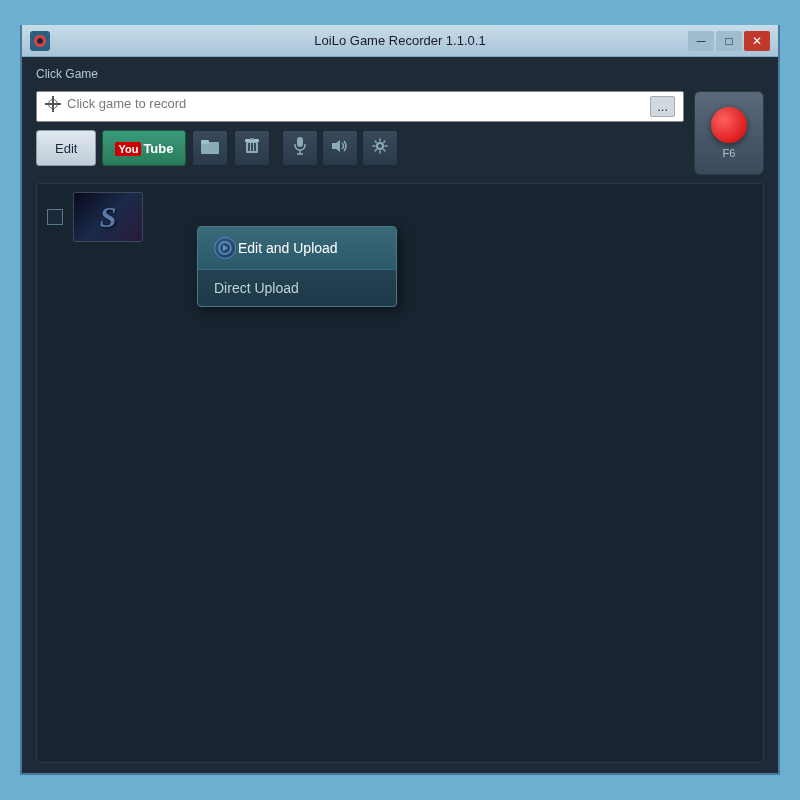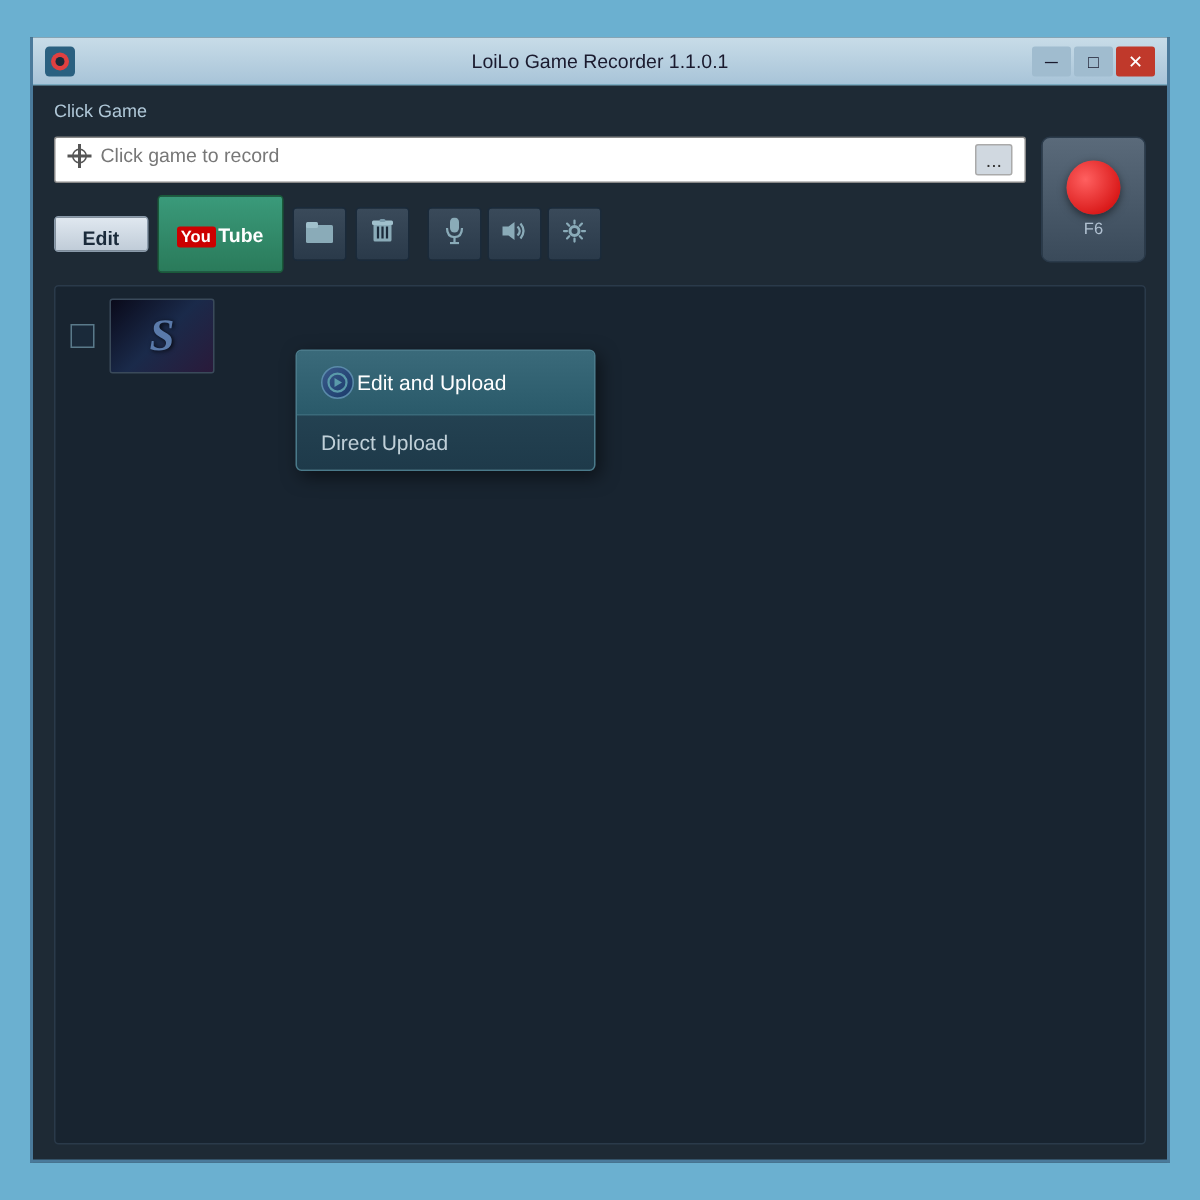--- a/index.html
+++ b/index.html
@@ -198,34 +198,34 @@
       display: flex;
       align-items: center;
       gap: 6px;
     }
 
     .edit-btn {
       background: linear-gradient(to bottom, #e0e8f0, #c0ccd8);
       border: 1px solid #8a9aaa;
       color: #1a2a3a;
       font-size: 13px;
-      font-weight: bold;
+      font-weight: normal;
       padding: 6px 18px;
       cursor: pointer;
       border-radius: 3px;
-      height: 24px;
+      height: 36px;
     }
 
     .youtube-btn {
       background: linear-gradient(to bottom, #3a9a7a, #2a7a5a);
       border: 1px solid #1a5a3a;
       padding: 4px 12px;
       cursor: pointer;
       border-radius: 3px;
-      height: 52px;
+      height: 36px;
       display: flex;
       align-items: center;
       position: relative;
     }
 
     .youtube-logo {
       font-size: 13px;
       font-weight: bold;
       color: white;
     }

